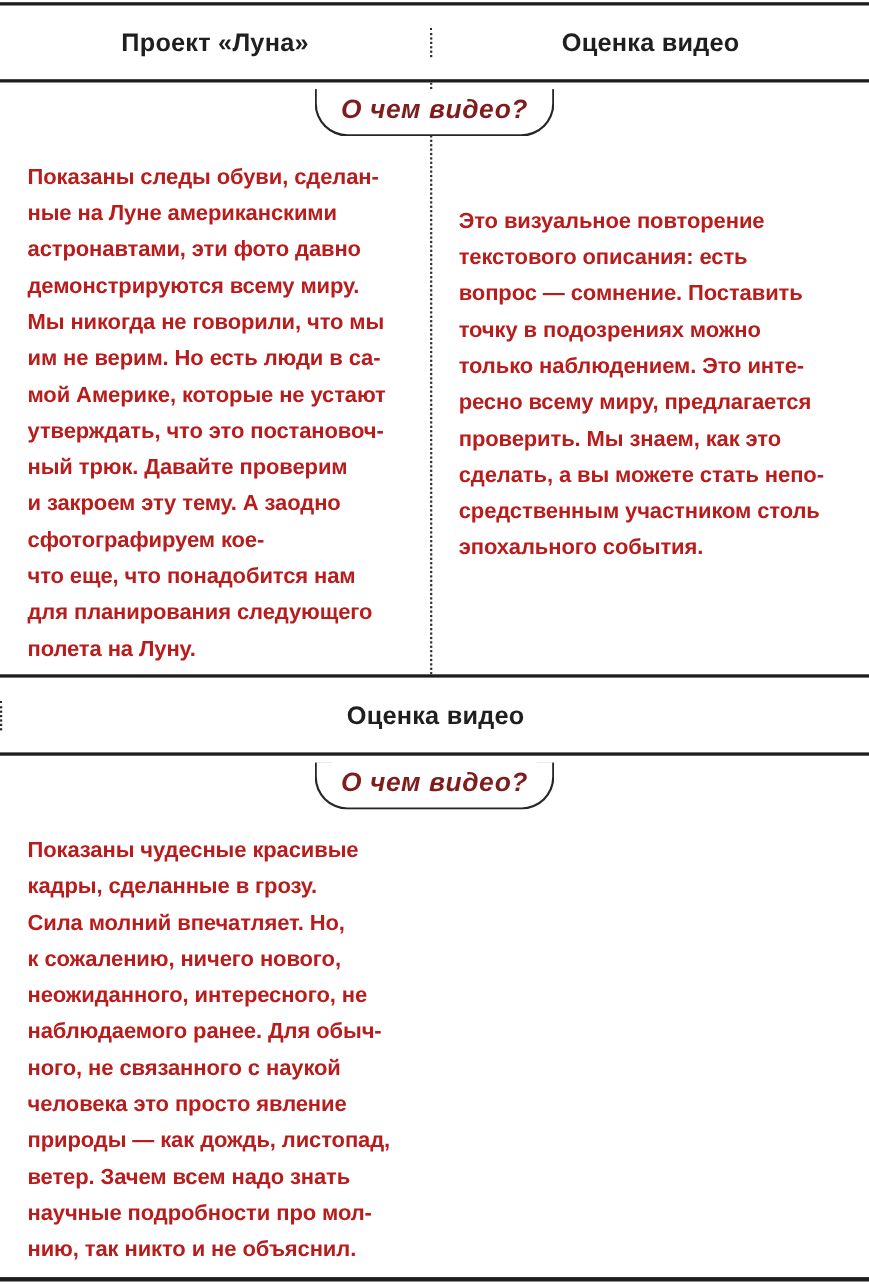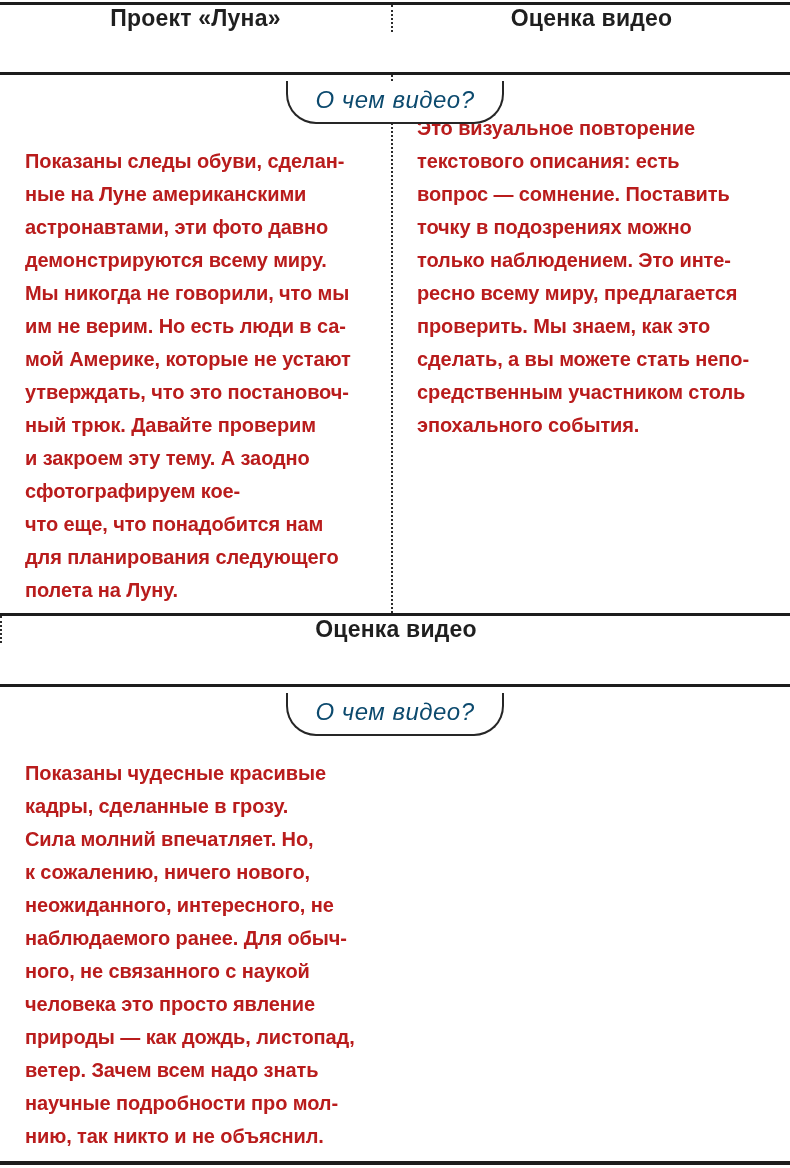--- a/index.html
+++ b/index.html
@@ -13,21 +13,21 @@
     padding-top: 2px;
   }
   .rule {
     height: 3px;
     background: #1d1d1d;
   }
   .rule.bottom { height: 4px; }
 
   .header-row {
     display: flex;
-    align-items: flex-start;
+    align-items: center;
   }
   .header-row .cell {
     display: flex;
     align-items: center;
     justify-content: center;
     font-weight: bold;
     font-size: 23px;
     color: #1f1f1f;
     letter-spacing: 0.2px;
   }
@@ -48,44 +48,44 @@
 
   .content-row .body {
     font-size: 20px;
     font-weight: bold;
     line-height: 33px;
     color: #b91c1c;
     white-space: pre-line;
     letter-spacing: -0.1px;
   }
   .content-row .cell-left  { padding: 70px 8px 0 25px; }
-  .content-row .cell-right { padding: 37px 8px 0 24px; }
+  .content-row .cell-right { padding: 110px 8px 0 24px; }
 
   .bubble {
     position: absolute;
     top: 6px;
     left: 50%;
     transform: translateX(-50%);
     width: 214px;
     height: 41px;
     background: #ffffff;
     border: 2.5px solid #262626;
     border-top: none;
     border-radius: 0 0 30px 30px;
     display: flex;
     align-items: center;
     justify-content: center;
     z-index: 2;
   }
   .bubble .bubble-label {
     font-style: italic;
-    font-weight: normal;
+    font-weight: bold;
     font-size: 24px;
     letter-spacing: 0.5px;
-    color: #0c4a6e;
+    color: #7f1d1d;
     padding-bottom: 4px;
   }
 </style>
 </head>
 <body>
 
 <div class="page">
 
   <div class="rule top"></div>
 

